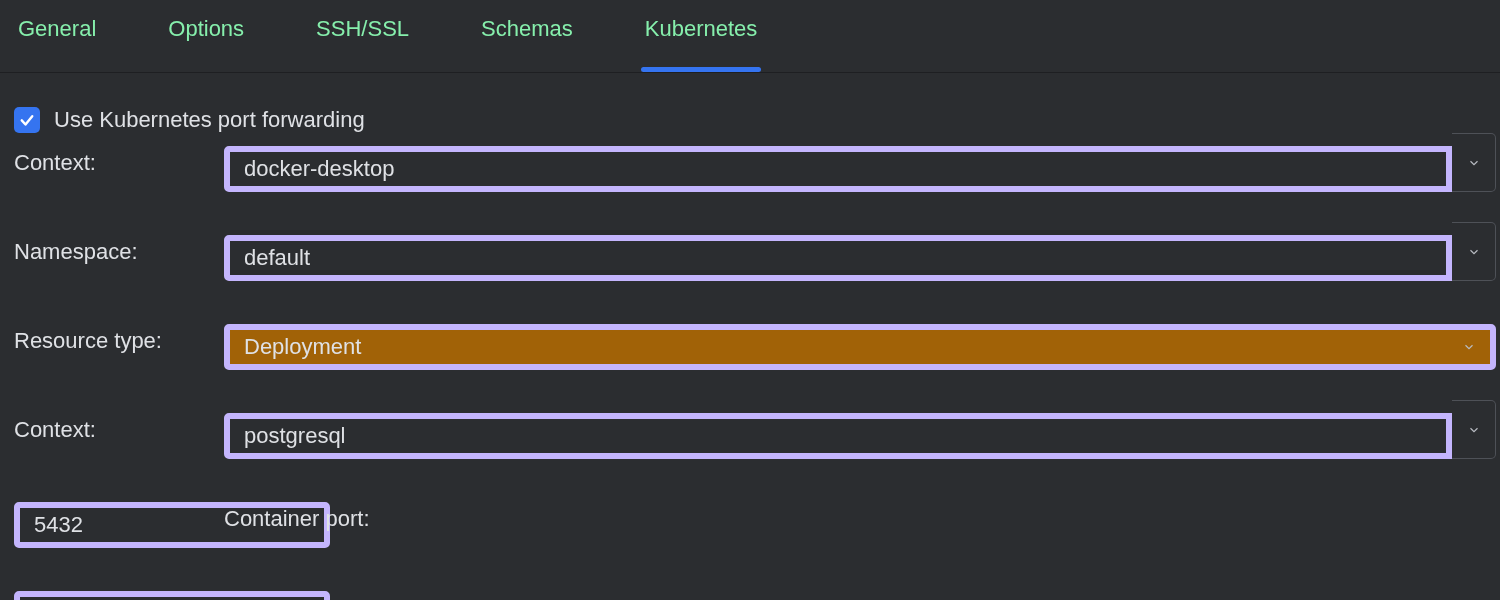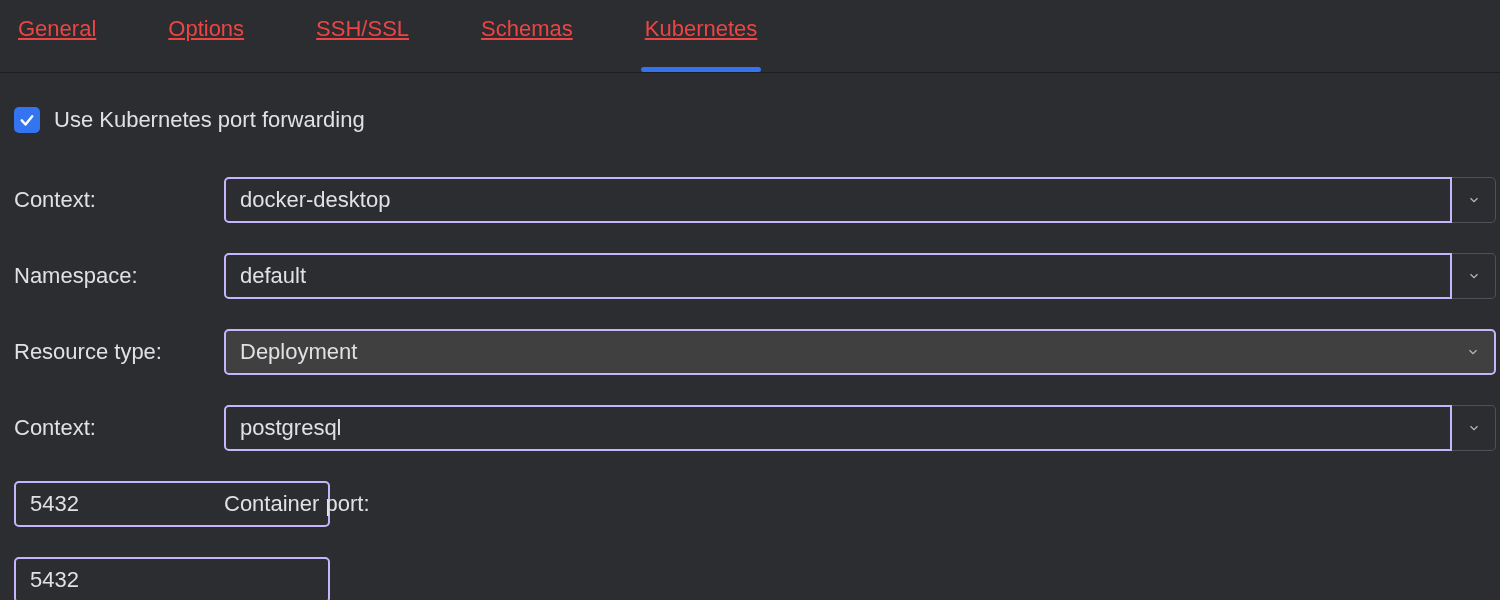--- a/index.html
+++ b/index.html
@@ -12,88 +12,87 @@
     font-size: 22px;
     overflow: hidden;
   }
   .tabs {
     display: flex;
     gap: 72px;
     padding: 16px 18px 14px 18px;
     border-bottom: 1px solid #1e1f22;
   }
   .tab {
-    color: #ef4444;
+    color: #86efac;
     cursor: pointer;
     padding-bottom: 16px;
     position: relative;
     white-space: nowrap;
-    text-decoration: underline;
   }
   .tab.active::after {
     content: "";
     position: absolute;
     left: -4px;
     right: -4px;
     bottom: -14px;
     height: 5px;
     border-radius: 3px;
     background: #3574f0;
   }
   .content {
     padding: 34px 14px 0 14px;
   }
   .checkbox-row {
     display: flex;
     align-items: center;
     gap: 14px;
-    margin-bottom: 44px;
   }
   .cb {
     width: 26px;
     height: 26px;
     border-radius: 5px;
     background: #3574f0;
     display: flex;
     align-items: center;
     justify-content: center;
     cursor: pointer;
   }
   .cb svg { width: 18px; height: 18px; }
   .checkbox-label { color: #dfe1e5; }
   .form { display: grid; grid-template-columns: 210px 1fr; row-gap: 30px; align-items: center; }
   .lbl { color: #dfe1e5; }
   .ctrl { display: flex; align-items: stretch; }
   .input, .combo, .select {
     height: 46px;
     background: #2b2d30;
-    border: 2px solid #c4b5fd;
+    border: 6px solid #c4b5fd;
     border-radius: 5px;
     color: #dfe1e5;
     font-size: 22px;
     padding: 0 14px;
     outline: none;
+    margin-top: 13px;
   }
   .combo-wrap { display: flex; width: 1272px; }
   .combo { flex: 1; border-top-right-radius: 0; border-bottom-right-radius: 0; }
   .combo-btn {
     width: 44px;
     border: 1px solid #4e5157;
     border-left: none;
     border-radius: 0 5px 5px 0;
     background: #2b2d30;
     display: flex; align-items: center; justify-content: center;
     cursor: pointer;
   }
   .chev { width: 14px; height: 14px; }
   .chev path { stroke: #b9bcc2; stroke-width: 2; fill: none; }
   .select-wrap { width: 1272px; position: relative; }
   .select {
     width: 100%;
-    background: #404040;
+    background: #a16207;
     display: flex; align-items: center; justify-content: space-between;
     cursor: pointer;
   }
   .input.short { width: 316px; }
 </style>
 </head>
 <body>
 
 <div class="tabs">
   <div class="tab">General</div>

